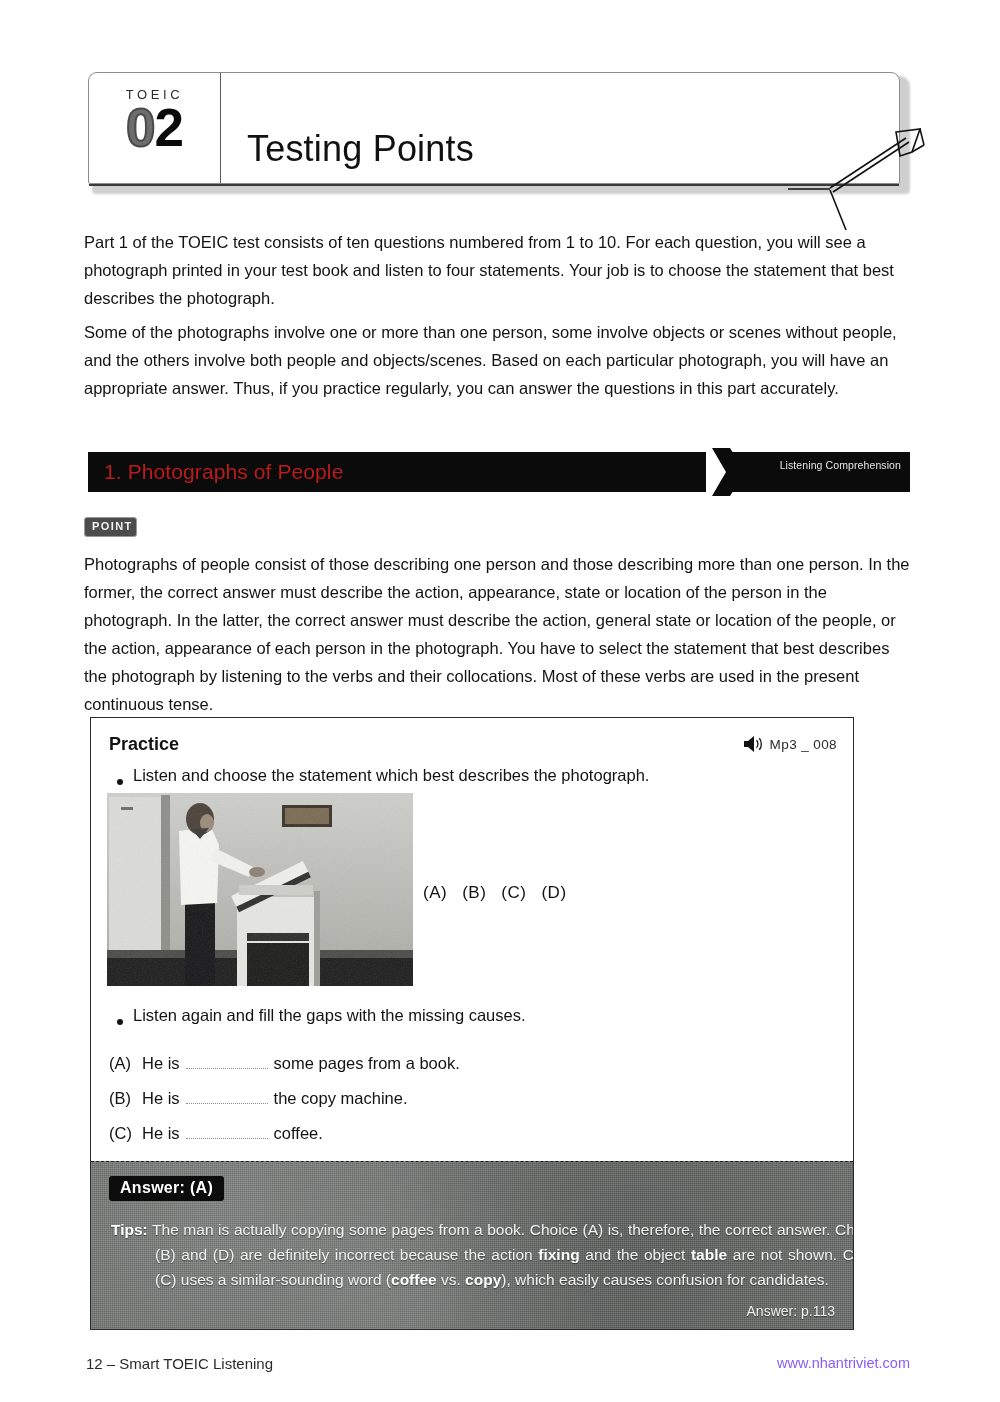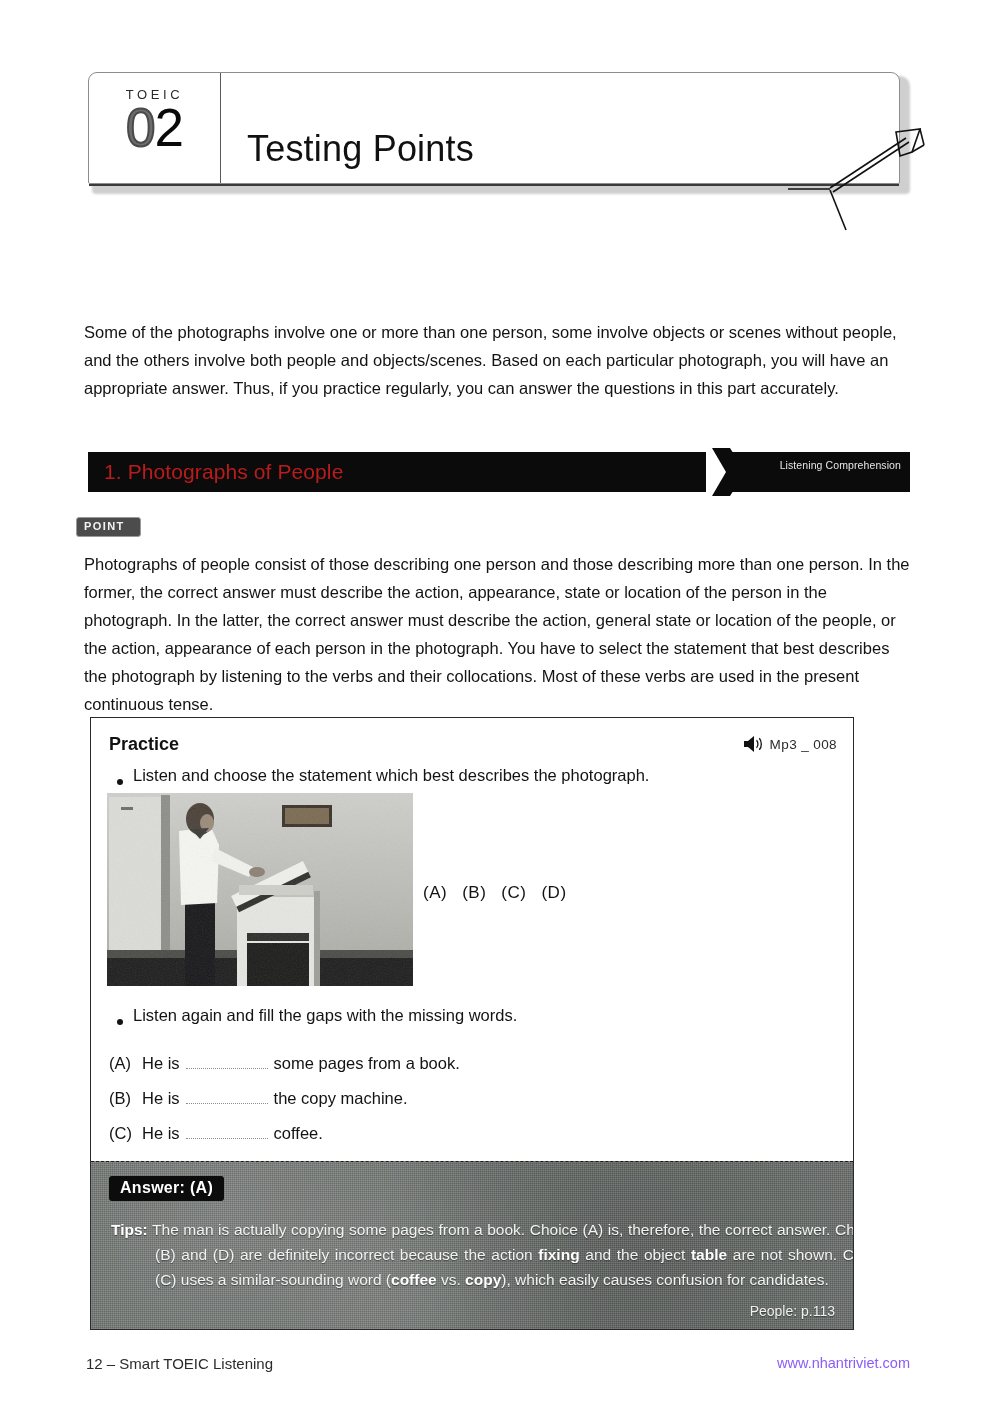--- a/index.html
+++ b/index.html
@@ -74,21 +74,21 @@
   .lesson-word {
     margin-top: 14px;
     font-size: 13px;
     letter-spacing: 3.6px;
     color: #2b2b2b;
     font-weight: 400;
   }
   .lesson-digits {
     margin-top: -2px;
     font-size: 53px;
-    font-weight: 400;
+    font-weight: 700;
     letter-spacing: -1px;
     line-height: 1.05;
   }
   .lesson-digits .d-hollow {
     color: #6d6d6d;
     -webkit-text-stroke: 2px #4a4a4a;
   }
   .lesson-digits .d-solid {
     color: #0a0a0a;
   }
@@ -161,23 +161,23 @@
     right: 9px;
     top: 7px;
     font-size: 10.5px;
     color: #e6e6e6;
     letter-spacing: 0.1px;
   }
 
   
   .point-badge {
     position: absolute;
-    left: 76px;
+    left: 84px;
     top: 517px;
-    padding: 2px 15px 3px 7px;
+    padding: 2px 3px 3px 7px;
     background: #4c4c4c;
     border-radius: 3px;
     font-size: 11px;
     font-weight: 700;
     letter-spacing: 1.4px;
     color: #f2f2f2;
     border: 1px solid #9a9a9a;
     line-height: 1.15;
   }
 
@@ -379,20 +379,21 @@
         <path d="M45 80 L121 30"></path>
         <path d="M42 78 L58 118"></path>
         <path d="M108 20 L132 17 L124 40 L112 44 Z"></path>
         <path d="M124 40 L136 33"></path>
         <path d="M132 17 L136 33"></path>
         <path d="M0 77 L42 77"></path>
       </g>
     </svg>
   </div>
 
+  <div class="intro" id="intro-p1">Part 1 of the TOEIC test consists of ten questions numbered from 1 to 10. For each question, you will see a photograph printed in your test book and listen to four statements. Your job is to choose the statement that best describes the photograph.</div>
   <div class="intro" id="intro-p2">Some of the photographs involve one or more than one person, some involve objects or scenes without people, and the others involve both people and objects/scenes. Based on each particular photograph, you will have an appropriate answer. Thus, if you practice regularly, you can answer the questions in this part accurately.</div>
 
   <div class="section-bar">
     <div class="section-bar-bg"></div>
     <svg class="arrow-wedge" viewBox="0 0 34 48">
       <path d="M0 0 L18 0 L34 24 L18 48 L0 48 Z" fill="#ffffff"></path>
       <path d="M6 0 L24 0 L34 16 L34 32 L24 48 L6 48 L20 24 Z" fill="#0b0b0b"></path>
     </svg>
     <div class="section-bar-title">1. Photographs of People</div>
     <div class="section-bar-right">Listening Comprehension</div>
@@ -481,21 +482,21 @@
         <rect x="0" y="0" width="306" height="193" fill="#888" filter="url(#grain)" opacity="0.55"></rect>
       </svg>
     </div>
 
     <div class="choices-row">
       <span>(A)</span><span>(B)</span><span>(C)</span><span>(D)</span>
     </div>
 
     <div class="bullet-line" style="top:288px;">
       <span class="bullet-dot"></span>
-      <span>Listen again and fill the gaps with the missing words.</span>
+      <span>Listen again and fill the gaps with the missing causes.</span>
     </div>
 
     <div class="gap-list">
       <div class="gap-row">
         <span class="gap-letter">(A)</span>
         <span class="gap-pre">He is</span>
         <span class="gap-blank"></span>
         <span>some pages from a book.</span>
       </div>
       <div class="gap-row">
@@ -516,21 +517,21 @@
         <span class="gap-blank"></span>
         <span>some papers on the table.</span>
       </div>
     </div>
 
     <div class="answer-panel">
       <div class="answer-badge">Answer: (A)</div>
       <div class="tips-block">
         <span class="tips-body"><span class="tips-label">Tips:</span><span> The man is actually copying some pages from a book. Choice (A) is, therefore, the correct answer. Choices (B) and (D) are definitely incorrect because the action </span><b>fixing</b><span> and the object </span><b>table</b><span> are not shown. Choice (C) uses a similar-sounding word (</span><b>coffee</b><span> vs. </span><b>copy</b><span>), which easily causes confusion for candidates.</span></span>
       </div>
-      <div class="answers-ref">People: p.113</div>
+      <div class="answers-ref">Answer: p.113</div>
     </div>
 
   </div>
 
   <div class="footer-left">12 – Smart TOEIC Listening</div>
   <div class="footer-right">www.nhantriviet.com</div>
 
 </div>
 
 </body></html>

